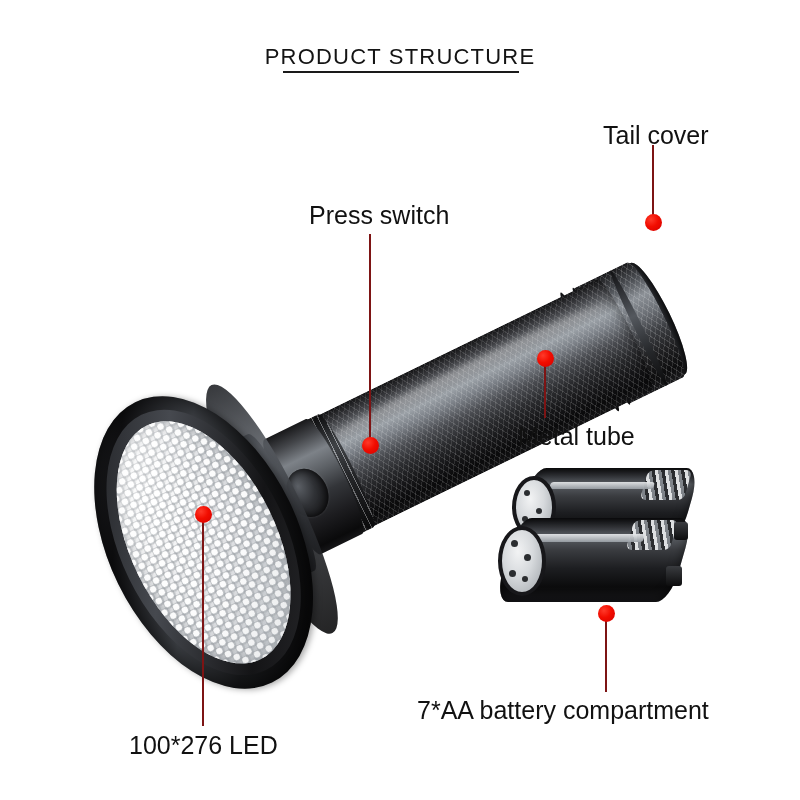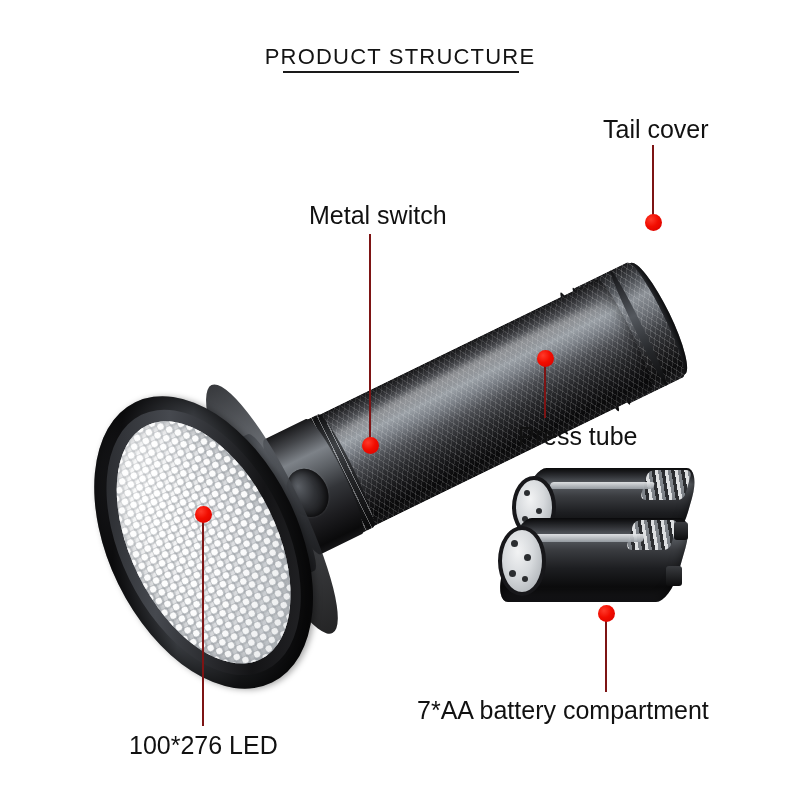--- a/index.html
+++ b/index.html
@@ -22,21 +22,21 @@
   .title-rule{
     position:absolute;left:283px;top:71px;width:236px;height:2px;
     background:#1a1a1a;
   }
 
   
   .lbl{
     position:absolute;color:#111;font-size:25px;white-space:nowrap;
     font-weight:400;line-height:1;
   }
-  .lbl-tail{left:603px;top:117px;}
+  .lbl-tail{left:603px;top:123px;}
   .lbl-press{left:309px;top:203px;}
   .lbl-metal{left:518px;top:424px;}
   .lbl-batt{left:417px;top:698px;font-size:25px;}
   .lbl-led{left:129px;top:733px;}
 
   
   .leader{position:absolute;background:#7d1414;width:2px;transform-origin:top center;}
   .dot{
     position:absolute;border-radius:50%;
     background:radial-gradient(circle at 35% 32%,#ff3a2a 0%,#f20d00 45%,#d30000 100%);
@@ -255,25 +255,25 @@
       <span class="bh-pin" style="left:20px;top:46px;width:6px;height:6px;"></span>
     </div>
     <div class="bh-edge" style="left:176px;top:60px;width:14px;height:18px;"></div>
     <div class="bh-edge" style="left:168px;top:104px;width:16px;height:20px;"></div>
   </div>
 
   <div class="lbl lbl-tail">Tail cover</div>
   <div class="leader" style="left:652px;top:145px;height:74px;"></div>
   <div class="dot" style="left:645px;top:214px;width:17px;height:17px;"></div>
 
-  <div class="lbl lbl-press">Metal switch</div>
+  <div class="lbl lbl-press">Press switch</div>
   <div class="leader" style="left:369px;top:234px;height:208px;"></div>
   <div class="dot" style="left:362px;top:437px;width:17px;height:17px;"></div>
 
-  <div class="lbl lbl-metal">Press tube</div>
+  <div class="lbl lbl-metal">Metal tube</div>
   <div class="leader" style="left:544px;top:362px;height:56px;"></div>
   <div class="dot" style="left:537px;top:350px;width:17px;height:17px;"></div>
 
   <div class="lbl lbl-batt">7*AA battery compartment</div>
   <div class="leader" style="left:605px;top:618px;height:74px;"></div>
   <div class="dot" style="left:598px;top:605px;width:17px;height:17px;"></div>
 
   <div class="lbl lbl-led">100*276 LED</div>
   <div class="leader" style="left:202px;top:518px;height:208px;"></div>
   <div class="dot" style="left:195px;top:506px;width:17px;height:17px;"></div>

